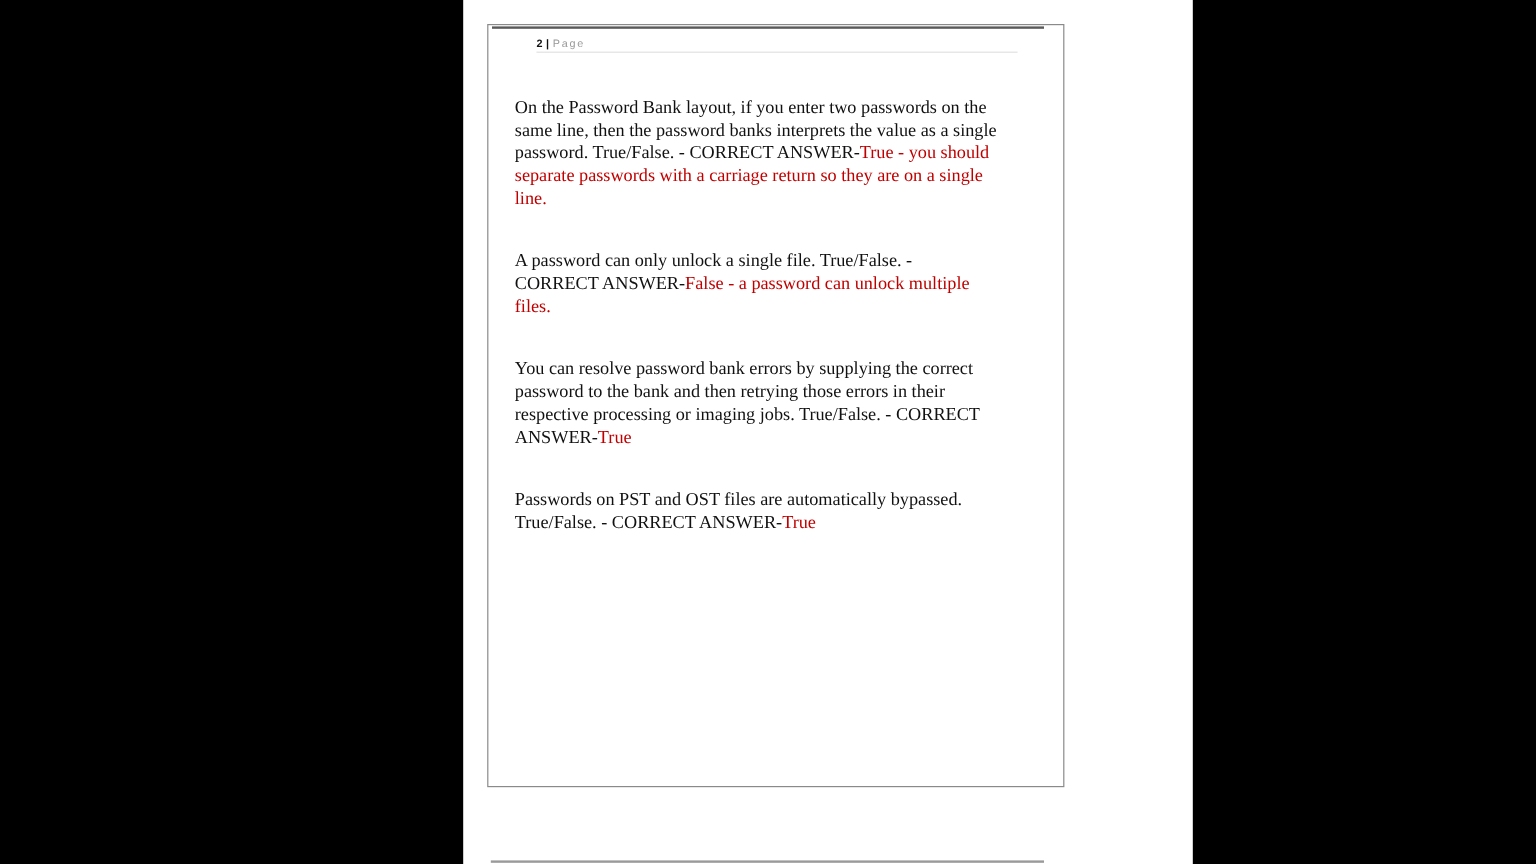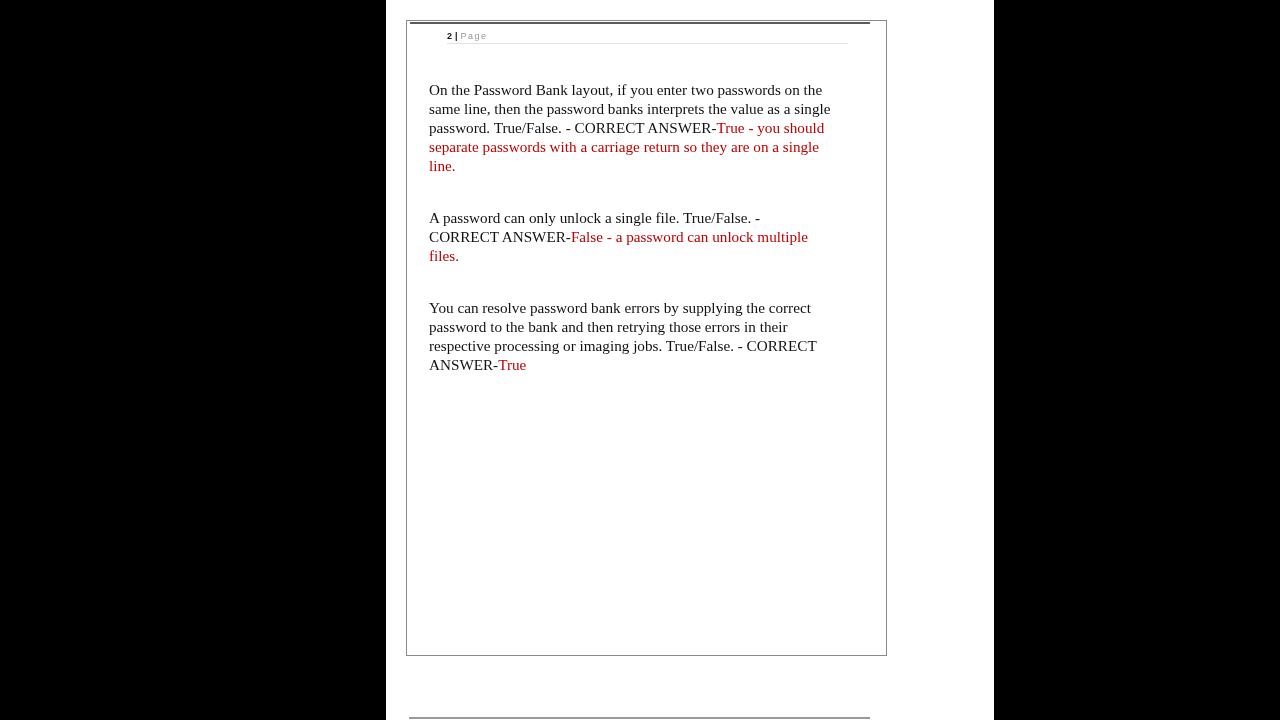--- a/index.html
+++ b/index.html
@@ -48,16 +48,17 @@
 <div class="page">
   <div class="frame"></div>
   <div class="header-rule"></div>
   <div class="page-label"><span class="num">2</span><span class="bar">|</span><span>Page</span></div>
   <div class="header-underline"></div>
 
   <div class="content">
     <p class="qa"><span>On the Password Bank layout, if you enter two passwords on the same line, then the password banks interprets the value as a single password. True/False. - CORRECT ANSWER-</span><span class="ans">True - you should separate passwords with a carriage return so they are on a single line.</span></p>
     <p class="qa"><span>A password can only unlock a single file. True/False. - CORRECT ANSWER-</span><span class="ans">False - a password can unlock multiple files.</span></p>
     <p class="qa"><span>You can resolve password bank errors by supplying the correct password to the bank and then retrying those errors in their respective processing or imaging jobs. True/False. - CORRECT ANSWER-</span><span class="ans">True</span></p>
+    <p class="qa"><span>Passwords on PST and OST files are automatically bypassed. True/False. - CORRECT ANSWER-</span><span class="ans">True</span></p>
   </div>
 
   <div class="bottom-rule"></div>
 </div>
 
 </body></html>

